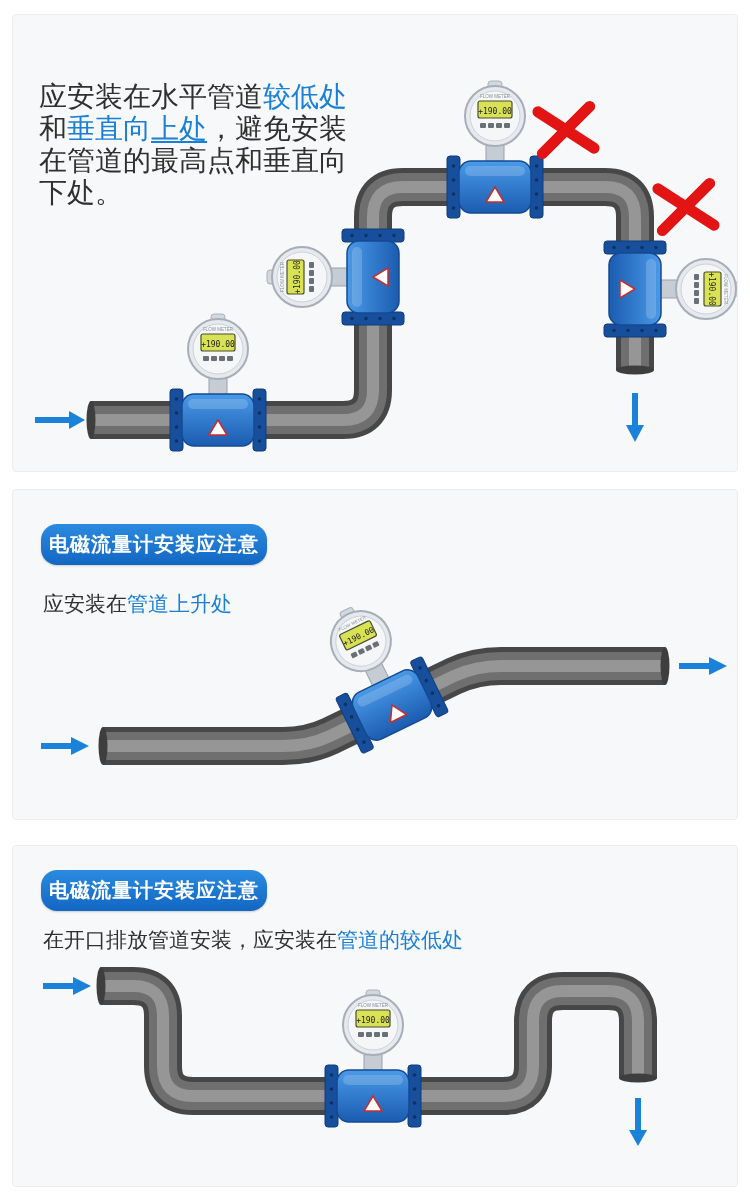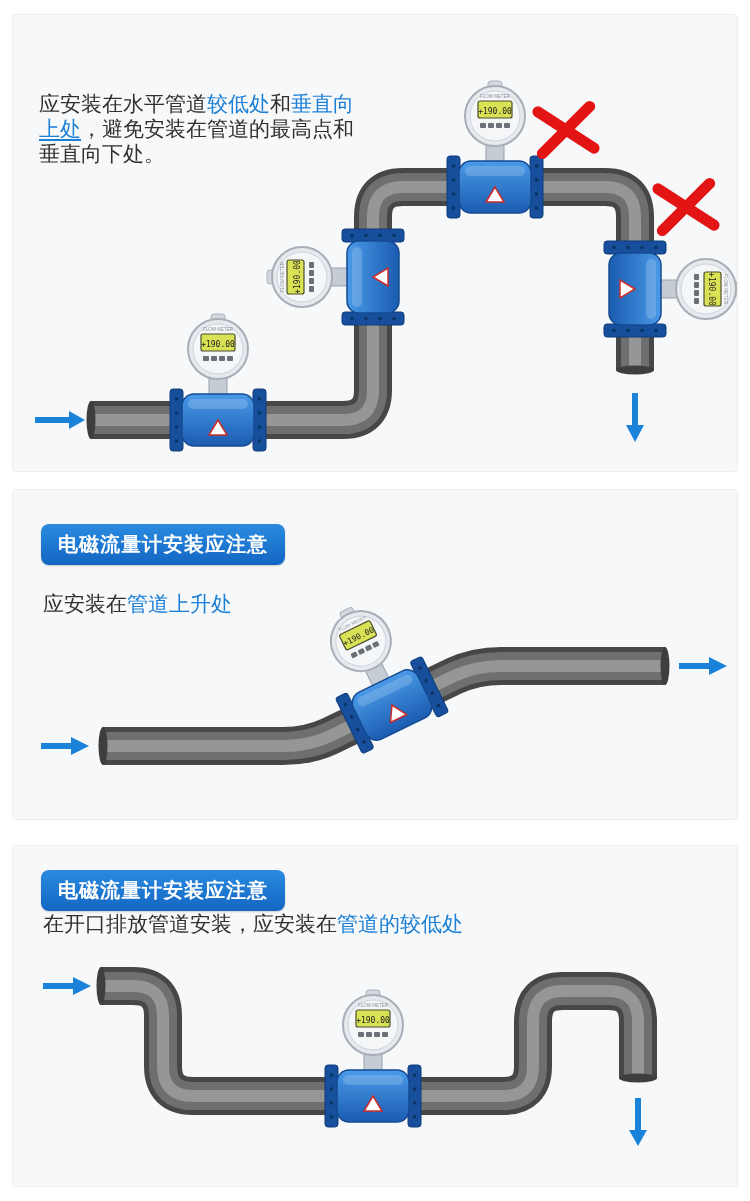--- a/index.html
+++ b/index.html
@@ -5,34 +5,34 @@
   * { margin:0; padding:0; box-sizing:border-box; }
   html,body { background:#ffffff; }
   body { font-family:"Liberation Sans","DejaVu Sans",sans-serif; }
   .page { position:relative; width:750px; height:1201px; margin:0 auto; background:#ffffff; overflow:hidden; }
   .panel { position:absolute; left:12px; width:726px; background:var(--panel-bg,#f7f8f9); border:1px solid #ededed; border-radius:4px; overflow:hidden; }
   .p1 { top:14px;  height:458px; }
   .p2 { top:489px; height:331px; }
   .p3 { top:845px; height:342px; }
   .diagram { position:absolute; left:0; top:0; }
 
-  .desc { position:absolute; left:26px; top:76px; width:324px; font-size:21px; line-height:25px; color:var(--text-dark,#303030); z-index:2; }
+  .desc { position:absolute; left:26px; top:66px; width:324px; font-size:28px; line-height:32px; color:var(--text-dark,#303030); z-index:2; }
   .blue { color:var(--accent-blue,#1a7fd6); }
   .ul { text-decoration:underline; text-underline-offset:3px; }
 
-  .badge { position:absolute; display:inline-block; padding:7px 17px; border-radius:8px; color:#ffffff; font-weight:bold;
+  .badge { position:absolute; display:inline-block; padding:7px 8px; border-radius:16px; color:#ffffff; font-weight:bold;
            font-size:20px; letter-spacing:1px; z-index:2;
            background:linear-gradient(180deg,var(--badge-blue-top,#2a8be0),var(--badge-blue-bottom,#1366c2));
            box-shadow:0 1px 2px rgba(0,0,0,.18); }
   .p2 .badge { left:28px; top:34px; }
   .p3 .badge { left:28px; top:24px; }
 
   .sub { position:absolute; font-size:21px; color:var(--text-dark,#303030); z-index:2; }
   .p2 .sub { left:30px; top:100px; }
-  .p3 .sub { left:30px; top:64px; }
+  .p3 .sub { left:30px; top:80px; }
 
   
   .pipe-outer { fill:none; stroke:var(--pipe-dark,#474747); stroke-linejoin:round; }
   .pipe-mid   { fill:none; stroke:var(--pipe-mid,#6f6f6f);  stroke-linejoin:round; }
   .pipe-core  { fill:none; stroke:var(--pipe-light,#969696);stroke-linejoin:round; }
   .pipe-end   { fill:#3e3e3e; }
   .arrow line    { stroke:var(--arrow-blue,#1b82d9); }
   .arrow polygon { fill:var(--arrow-blue,#1b82d9); }
   .xmark path { stroke:var(--x-red,#e31414); fill:none; stroke-linecap:round; }
 </style>

